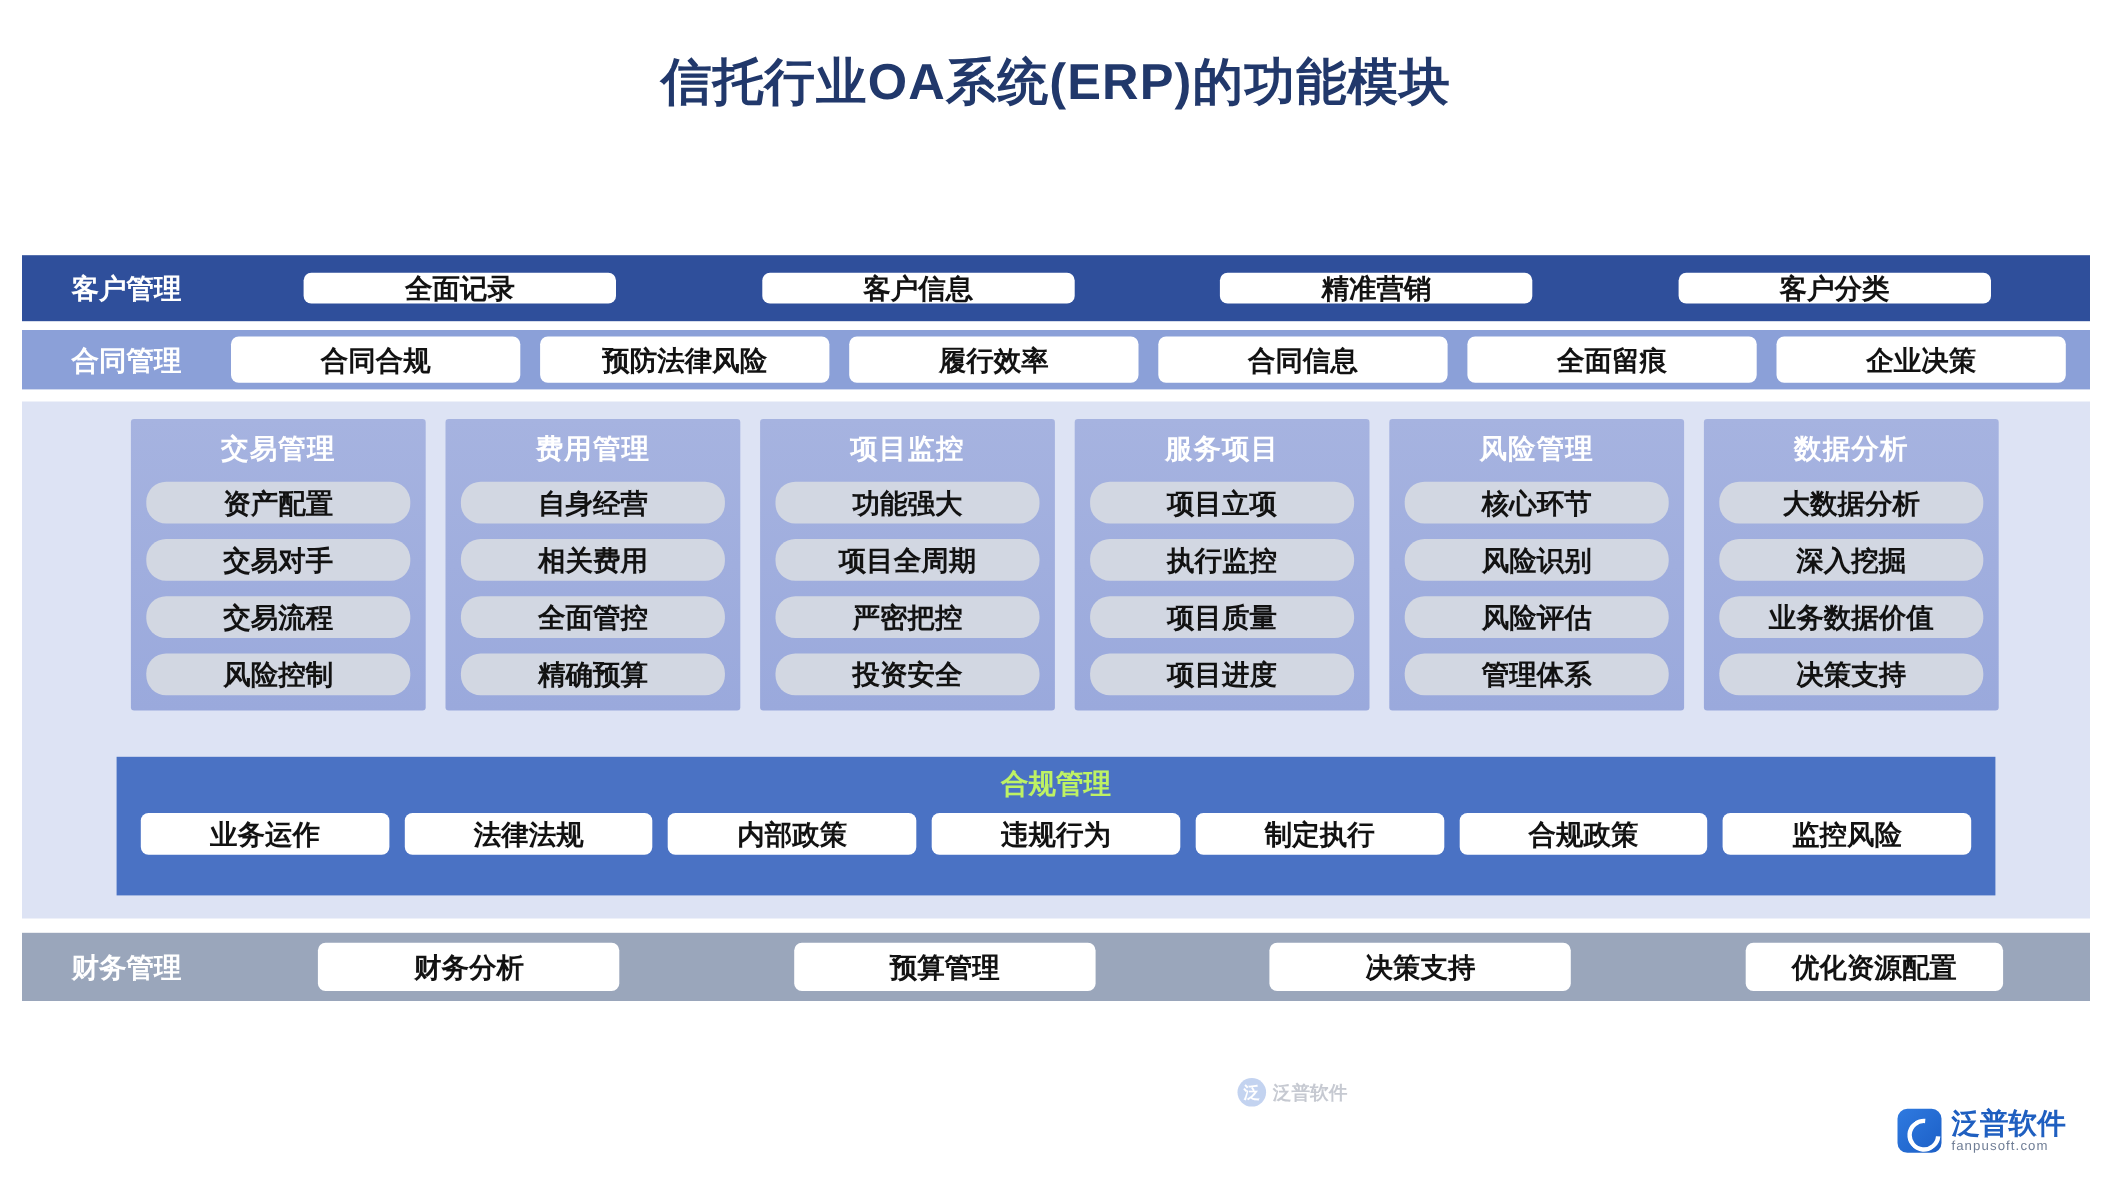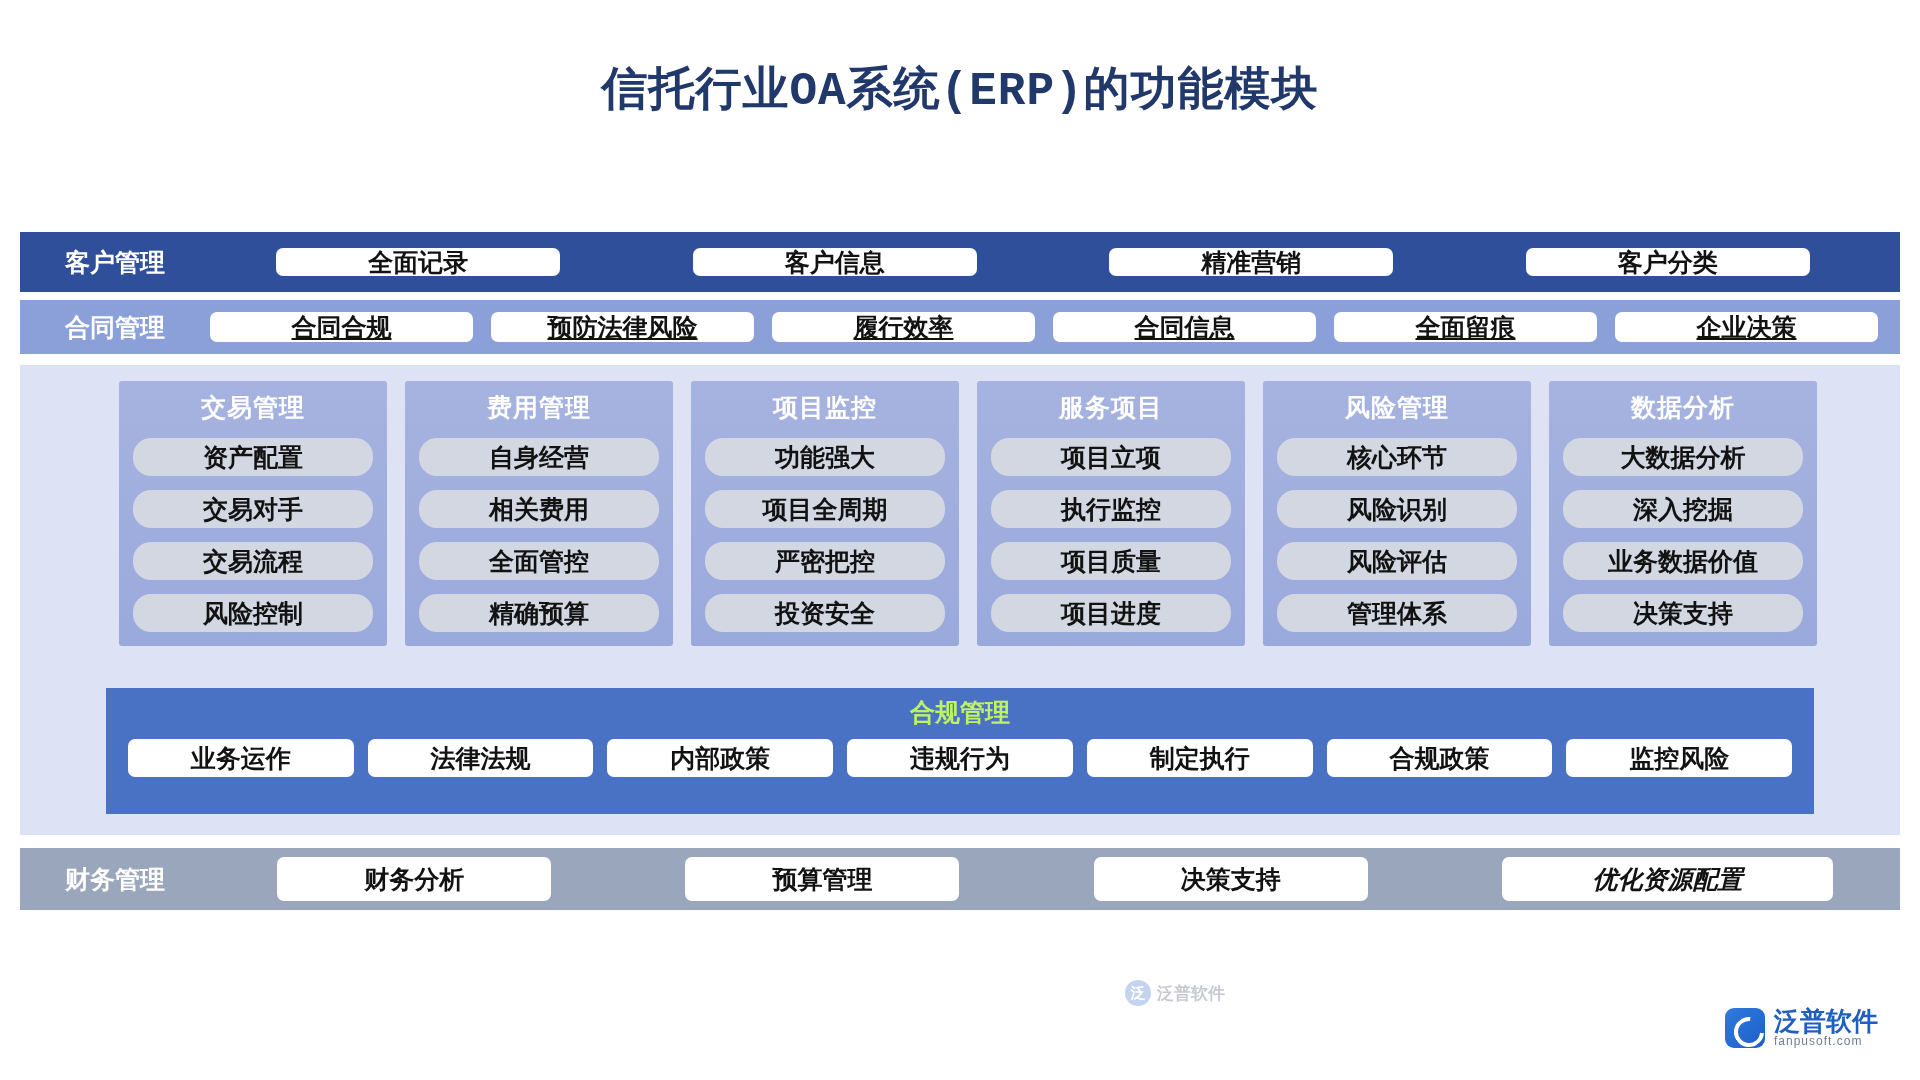--- a/index.html
+++ b/index.html
@@ -8,22 +8,22 @@
     background:#ffffff;
     font-family:"Liberation Serif","DejaVu Serif",serif;
     overflow:hidden;
   }
   .page{position:relative;width:1920px;height:1080px;box-sizing:border-box;}
 
   
   .title{
     width:100%;
     text-align:center;
-    padding-top:58px;
-    font-family:Liberation Mono, monospace;
+    padding-top:44px;
+    font-family:Liberation Sans, sans-serif;
     font-size:46px;
     font-weight:700;
     color:#21386b;
     letter-spacing:1px;
   }
 
   
   .bar{
     display:flex;
     align-items:center;
@@ -54,21 +54,21 @@
   }
   .row-customer .bar-label{width:190px;font-size:25px;}
   .row-customer .pill{height:28px;font-size:25px;}
 
   
   .row-contract{
     position:absolute;left:20px;top:300px;width:1880px;height:54px;
     background:#8ba0d8;
   }
   .row-contract .bar-label{width:190px;font-size:25px;}
-  .row-contract .pill{height:30px;font-size:25px;text-decoration:underline;}
+  .row-contract .pill{height:42px;font-size:25px;}
 
   
   .mid-panel{
     position:absolute;left:20px;top:365px;width:1880px;height:470px;
     background:#dde3f4;
     box-sizing:border-box;
     padding:16px 0 0 16px;
   }
   .cols{
     display:flex;
@@ -266,21 +266,21 @@
       <div class="pill">监控风险</div>
     </div>
   </div>
 
   <div class="bar row-finance">
     <div class="bar-label">财务管理</div>
     <div style="display:flex;flex:1;justify-content:space-around;">
       <div class="pill" style="width:274px;">财务分析</div>
       <div class="pill" style="width:274px;">预算管理</div>
       <div class="pill" style="width:274px;">决策支持</div>
-      <div class="pill" style="width:331px;font-style:italic;">优化资源配置</div>
+      <div class="pill" style="width:234px;">优化资源配置</div>
     </div>
   </div>
 
   <div class="logo">
     <div class="logo-mark"></div>
     <div class="logo-txt">
       <div class="logo-name">泛普软件</div>
       <div class="logo-sub">fanpusoft.com</div>
     </div>
   </div>

